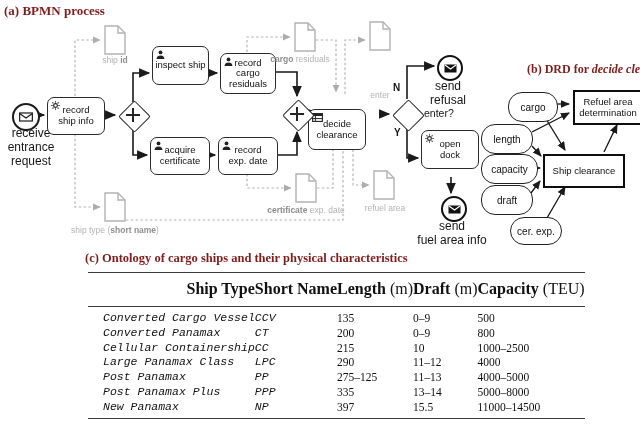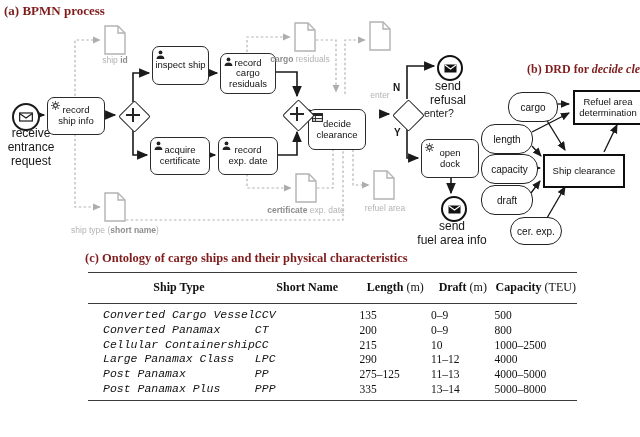--- a/index.html
+++ b/index.html
@@ -37,21 +37,21 @@
   
   .drd-oval{position:absolute;z-index:2;background:#fff;border:1.6px solid #222;border-radius:14px;
             display:flex;align-items:center;justify-content:center;font-size:10px;}
   .drd-rect{position:absolute;z-index:2;background:#fff;border:2.6px solid #0e0e0e;
             display:flex;align-items:center;justify-content:center;text-align:center;
             font-size:9.5px;line-height:1.12;}
   
   #ship-table{position:absolute;left:88px;top:272px;width:489px;z-index:2;
               border-collapse:collapse;font-family:"Liberation Serif","DejaVu Serif",serif;
               border-top:1.6px solid #3a3a3a;border-bottom:1.6px solid #3a3a3a;}
-  #ship-table thead th{text-align:center;font-size:12px;font-weight:bold;padding:7px 0 8px 0;
+  #ship-table thead th{text-align:right;font-size:16px;font-weight:bold;padding:7px 0 8px 0;
                        border-bottom:1.6px solid #3a3a3a;white-space:nowrap;}
   #ship-table thead th .unit{font-weight:normal;}
   #ship-table td{font-size:11.5px;line-height:14.8px;padding:0;white-space:nowrap;}
   #ship-table .c1{padding-left:15px;}
   #ship-table td.c1,#ship-table td.c2{font-style:italic;font-family:Liberation Mono, monospace;}
   #ship-table tbody tr:first-child td{padding-top:4px;}
   #ship-table tbody tr:last-child td{padding-bottom:3px;}
 </style>
 </head>
 <body>
@@ -181,21 +181,21 @@
     <span class="ticon"><svg width="11" height="9" viewBox="0 0 11 9">
           <rect x="0.6" y="0.6" width="9.8" height="7.8" fill="none" stroke="#222" stroke-width="1.1"></rect>
           <rect x="0.6" y="0.6" width="9.8" height="2.4" fill="#222"></rect>
           <line x1="0.6" y1="5.6" x2="10.4" y2="5.6" stroke="#222" stroke-width="1"></line>
           <line x1="3.4" y1="3" x2="3.4" y2="8.4" stroke="#222" stroke-width="1"></line>
         </svg></span>
     <div class="ml">decide
 clearance</div>
   </div>
 
-  <div class="task" style="left:421px;top:139px;width:56px;height:37px;text-align:center;">
+  <div class="task" style="left:421px;top:130px;width:56px;height:37px;text-align:center;">
     <span class="ticon"><svg width="9" height="9" viewBox="0 0 10 10">
           <circle cx="5" cy="5" r="2.1" fill="none" stroke="#222" stroke-width="1.2"></circle>
           <g stroke="#222" stroke-width="1.2">
             <line x1="5" y1="0.3" x2="5" y2="1.8"></line>
             <line x1="5" y1="8.2" x2="5" y2="9.7"></line>
             <line x1="0.3" y1="5" x2="1.8" y2="5"></line>
             <line x1="8.2" y1="5" x2="9.7" y2="5"></line>
             <line x1="1.6" y1="1.6" x2="2.7" y2="2.7"></line>
             <line x1="7.3" y1="7.3" x2="8.4" y2="8.4"></line>
             <line x1="1.6" y1="8.4" x2="2.7" y2="7.3"></line>
@@ -346,16 +346,23 @@
         <td>11–13</td>
         <td>4000–5000</td>
       </tr>
         <tr>
         <td class="c1">Post Panamax Plus</td>
         <td class="c2">PPP</td>
         <td>335</td>
         <td>13–14</td>
         <td>5000–8000</td>
       </tr>
+        <tr>
+        <td class="c1">New Panamax</td>
+        <td class="c2">NP</td>
+        <td>397</td>
+        <td>15.5</td>
+        <td>11000–14500</td>
+      </tr>
       </tbody>
   </table>
 
 </div>
 
 </body></html>

